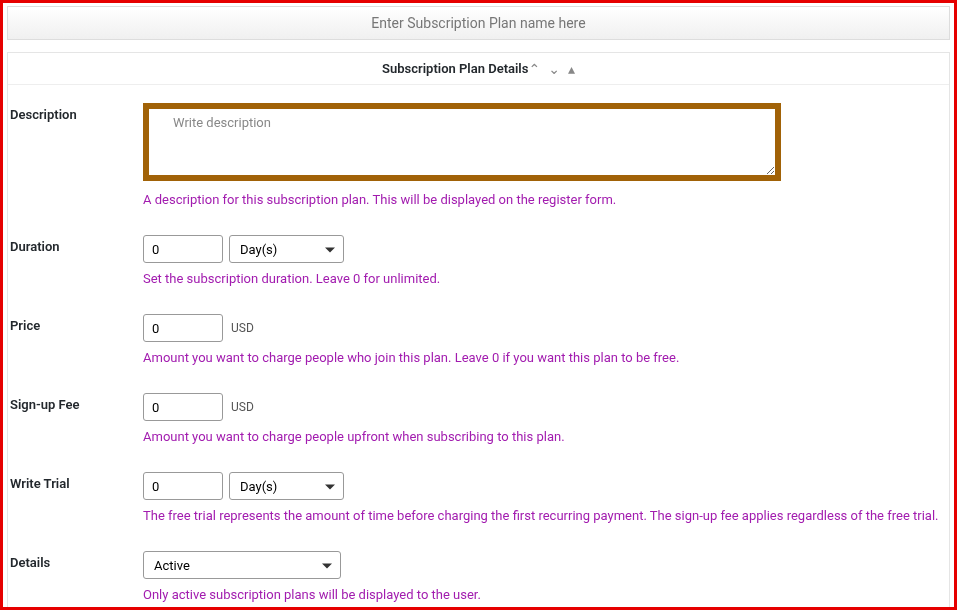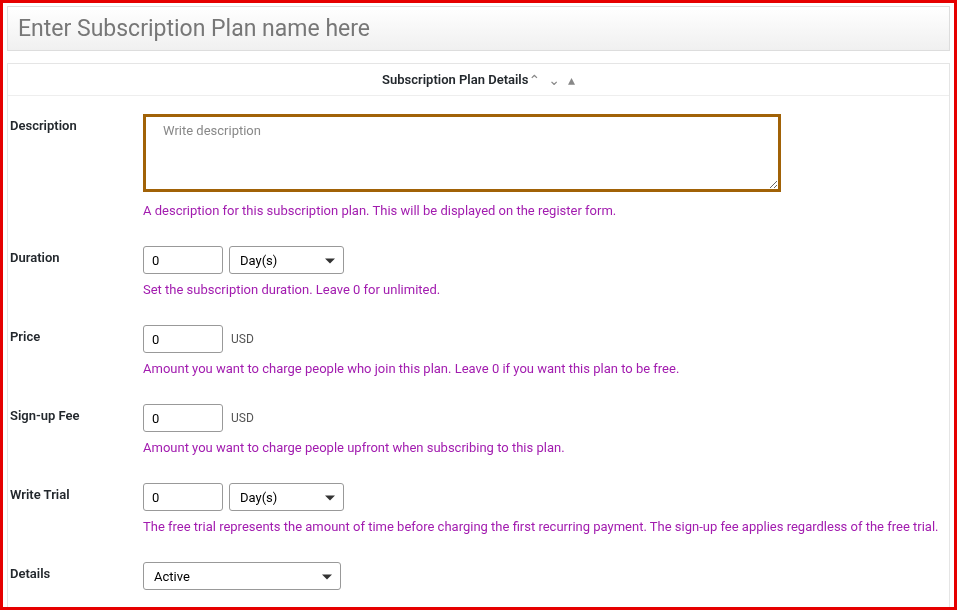--- a/index.html
+++ b/index.html
@@ -14,25 +14,26 @@
       width: 957px;
       height: 610px;
       padding: 3px 4px;
       overflow: hidden;
     }
     .title-input {
       width: 100%;
       border: 1px solid #ddd;
       background: linear-gradient(to bottom, #fff 0%, #f0f0f0 100%);
       padding: 8px 10px;
-      font-size: 23px;
+      font-size: 14px;
       color: #555;
       font-family: inherit;
       outline: none;
       margin-bottom: 12px;
+      text-align: center;
     }
     .title-input::placeholder { color: #777; }
     .panel {
       border: 1px solid #e5e5e5;
     }
     .panel-header {
       display: flex;
       align-items: center;
       justify-content: center;
       padding: 8px 12px;
@@ -71,22 +72,22 @@
       padding-top: 4px;
       padding-left: 2px;
       color: #23282d;
     }
     .field-col {
       flex: 1;
     }
     .textarea-field {
       width: 638px;
       height: 78px;
-      border: 3px solid #a16207;
-      padding: 6px 17px;
+      border: 6px solid #a16207;
+      padding: 6px 24px;
       font-family: inherit;
       font-size: 13px;
       resize: both;
       outline: none;
       color: #555;
     }
     .textarea-field::placeholder { color: #888; }
     .help-text {
       margin-top: 8px;
       font-size: 13px;
@@ -226,19 +227,20 @@
       <div class="form-row">
         <div class="label-col">Details</div>
         <div class="field-col">
           <div class="inline-controls">
             <span class="select-wrap">
               <select class="select status">
                 <option>Active</option>
               </select>
             </span>
           </div>
+          <div class="help-text">Only active subscription plans will be displayed to the user.</div>
         </div>
       </div>
 
     </div>
   </div>
 
 </div>
 
 </body></html>

